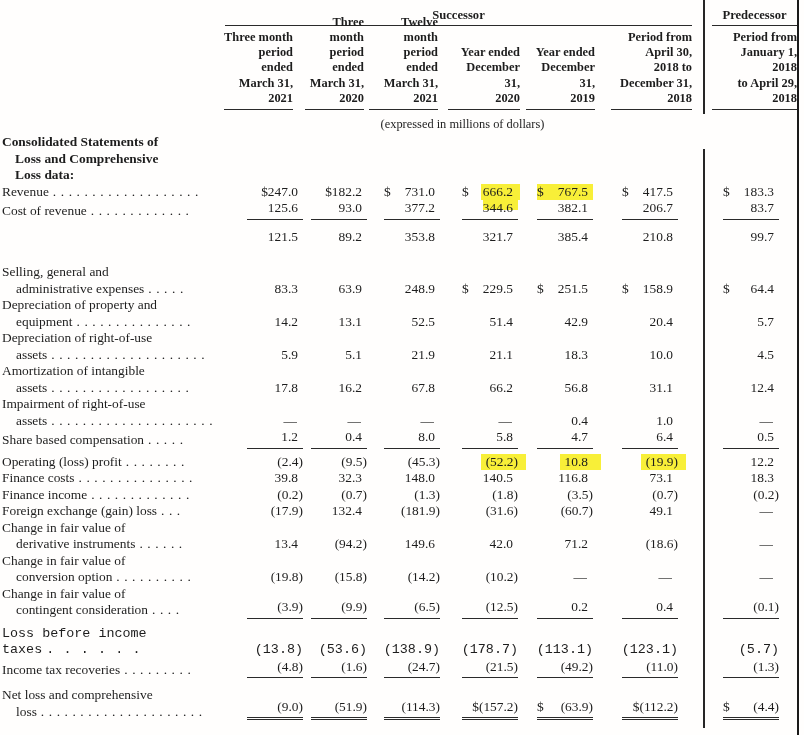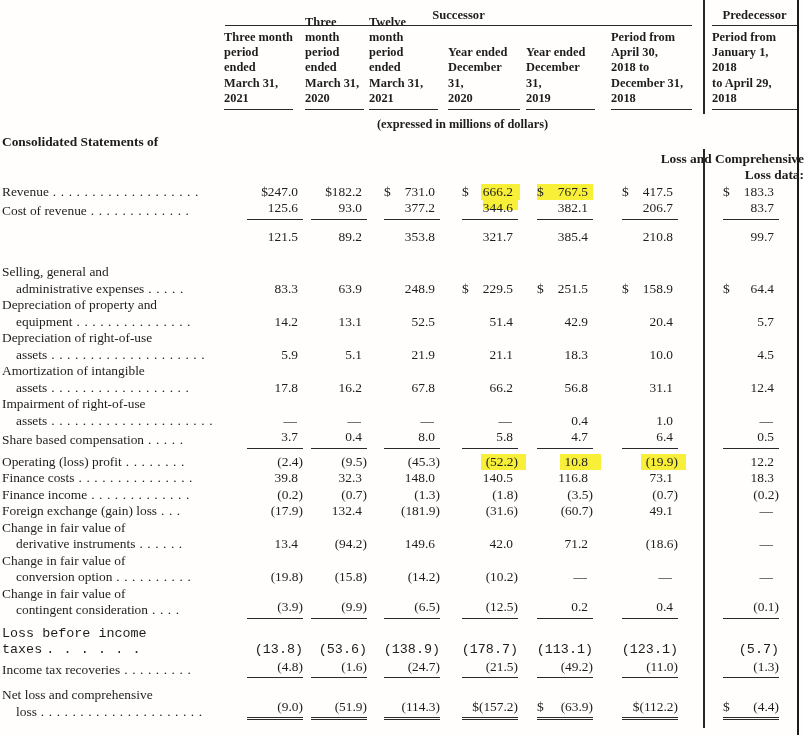--- a/index.html
+++ b/index.html
@@ -16,41 +16,41 @@
   .grp-row td { vertical-align:bottom; }
   .grp {
     font-weight:bold; font-size:12.6px; text-align:center;
     border-bottom:1.4px solid var(--rule); padding:8px 0 2px;
     margin:0 11px 0 3px; line-height:15px;font-family:Liberation Serif, serif;
   }
   .grp.pred { margin:0 7px 0 9px; }
   .hcol {
     display:flex; flex-direction:column; justify-content:flex-end;
     height:80px; padding-bottom:3px; border-bottom:1.4px solid var(--rule);
-    font-weight:bold; font-size:12.4px; line-height:15.2px; text-align:left;
+    font-weight:bold; font-size:12.4px; line-height:15.2px; text-align:right;
   }
   .c1 .hcol { margin:0 12px 0 2px; }
   .c2 .hcol { margin:0 5px 0 0; }
   .c3 .hcol { margin:0 4px 0 0; }
   .c4 .hcol { margin:0 0 0 6px; }
   .c5 .hcol { margin:0 0 0 6px; }
   .c6 .hcol { margin:0 11px 0 16px; }
   .c7 .hcol { margin:0 7px 0 9px; }
   .units {
-    text-align:center; font-weight:bold; font-size:12.4px;
+    text-align:center; font-weight:normal; font-size:12.4px;
     padding:7px 0 3px; line-height:14px;
   }
 
   
   tbody td { line-height:16.5px; }
   .lab { padding-left:2px;margin-top:20px; }
   .lab .cont { padding-left:14px; }
   .dots { letter-spacing:0.6px; padding-left:4px; white-space:pre; }
   .sect-line { font-weight:bold; }
-  .sect-line.cont { padding-left:13px;text-align:right; }
+  .sect-line.cont { padding-left:13px; }
 
   td.n1,td.n2,td.n3,td.n4,td.n5 { padding-right:2px; }
   td.n6,td.n7 { padding-right:25px; }
 
   .num {
     width:56px; margin-left:auto; display:flex; justify-content:flex-end;
     white-space:pre;
   }
   .cur { margin-right:auto; }
   .cur.tight { margin-right:0; }
@@ -386,21 +386,21 @@
           </td>
           <td class="n7">
             <div class="num"><span class="v dash">—</span></div>
           </td>
         </tr>
         <tr class="r1">
           <td class="lab">
             <div>Share based compensation<span class="dots">. . . . .</span></div>
           </td>
           <td class="n1">
-            <div class="num"><span class="v pad">3.7</span></div>
+            <div class="num"><span class="v pad">1.2</span></div>
           </td>
           <td class="n2">
             <div class="num"><span class="v pad">0.4</span></div>
           </td>
           <td class="n3">
             <div class="num"><span class="v pad">8.0</span></div>
           </td>
           <td class="n4">
             <div class="num"><span class="v pad">5.8</span></div>
           </td>

